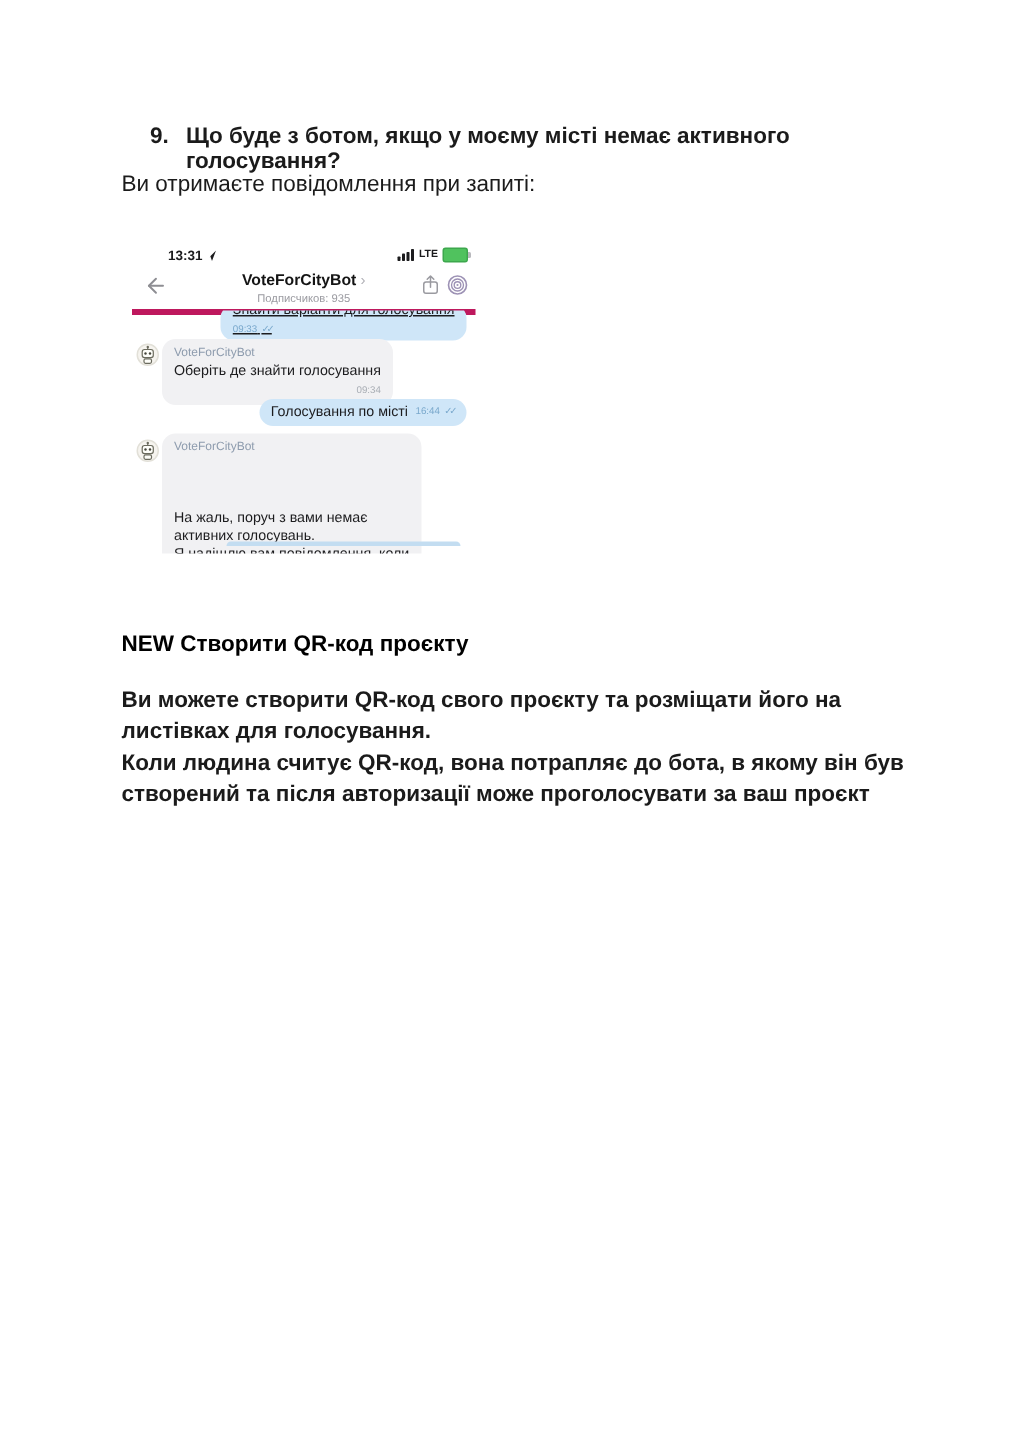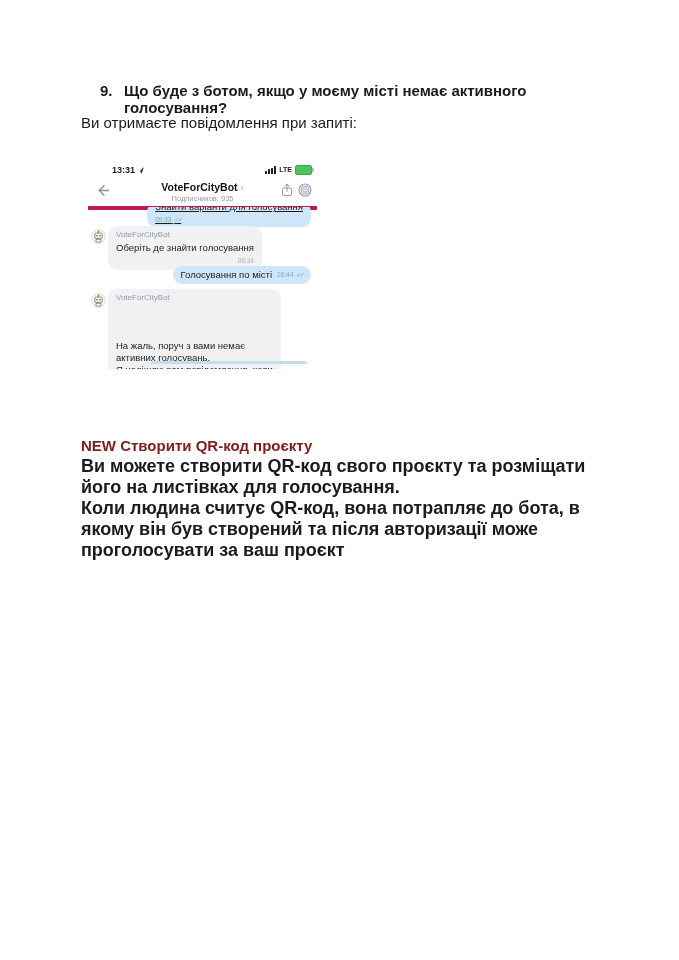--- a/index.html
+++ b/index.html
@@ -8,21 +8,21 @@
     font-family:"Liberation Sans", sans-serif; color:#1b1b1b; overflow:hidden;
   }
 
   
   .doc-heading { position:absolute; left:100px; top:82px; width:510px;
     font-size:15px; font-weight:bold; display:flex; }
   .doc-heading .num { width:24px; flex:0 0 24px; }
   .doc-intro { position:absolute; left:81px; top:114px; font-size:15px; }
   .doc-new-heading { position:absolute; left:81px; top:421px; font-size:15px; font-weight:bold; }
   .doc-paragraph { position:absolute; left:81px; top:456px; width:528px;
-    font-size:18px; font-weight:bold; line-height:21px; }
+    font-size:15px; font-weight:bold; line-height:21px; }
 
   
   .phone { position:absolute; left:88px; top:163px; width:229px; height:206px;
     background:#fff; font-size:10px; }
 
   .ph-status { position:absolute; top:2px; left:24px; right:5px; height:12px;
     display:flex; justify-content:space-between; align-items:flex-start; }
   .ph-time { font-size:9px; font-weight:bold; color:#1c1c1e; display:flex; align-items:center; gap:2px; }
   .loc-arrow { display:inline-block; line-height:0; }
   .ph-status-right { display:flex; align-items:center; gap:3px; }
@@ -190,18 +190,18 @@
 активних голосувань.
 Я надішлю вам повідомлення, коли
 вони з'являться.</div>
       <span class="msg-time">16:44</span>
     </div>
 
     <div class="sliver"></div>
   </div>
 </div>
 
-<div class="doc-new-heading" style="color: #7f1d1d; margin-top: 16px;">NEW Створити QR-код проєкту</div>
+<div class="doc-new-heading" style="color: #000000;">NEW Створити QR-код проєкту</div>
 
 <div class="doc-paragraph">
   <div>Ви можете створити QR-код свого проєкту та розміщати його на листівках для голосування.</div>
   <div>Коли людина считує QR-код, вона потрапляє до бота, в якому він був створений та після авторизації може проголосувати за ваш проєкт</div>
 </div>
 
 </body></html>

